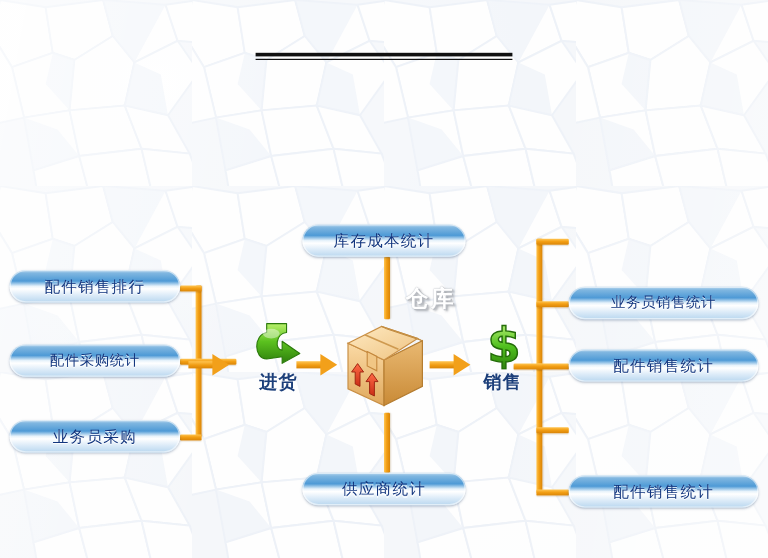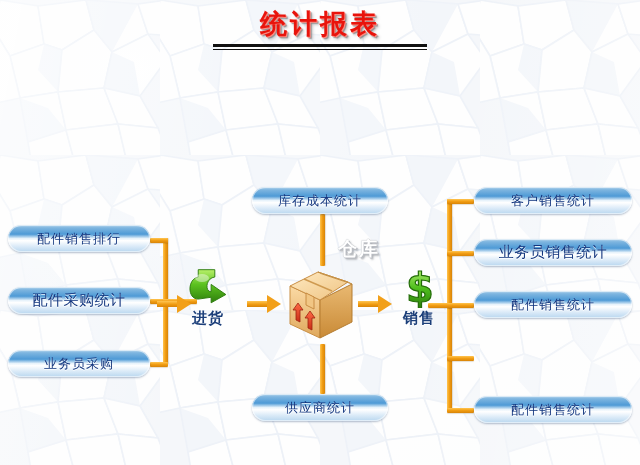--- a/index.html
+++ b/index.html
@@ -94,21 +94,21 @@
     display:flex;align-items:center;justify-content:center;
   }
   .pill .cap{
     font-weight:normal;
     font-size:13px;
     color:#12357e;
     letter-spacing:1px;
     text-shadow:0 1px 0 rgba(255,255,255,.85);
     white-space:nowrap;
   }
-  .pill.wide .cap{font-size:15px;letter-spacing:.5px;}
+  .pill.wide .cap{font-size:12px;letter-spacing:.5px;}
 
   
   .icon-wrap{position:absolute;text-align:center;}
   .icon-cap{
     font-weight:bold;font-size:15px;color:#1c3f7a;
     text-shadow:0 1px 0 rgba(255,255,255,.9);
     letter-spacing:1px;margin-top:1px;
   }
   .warehouse-cap{
     position:absolute;
@@ -155,23 +155,20 @@
             <polygon points="94,30 86,0 138,4 112,52"></polygon>
           </g>
         </pattern>
       </defs>
       <rect width="640" height="465" fill="url(#cells)"></rect>
       <rect width="640" height="465" fill="#ffffff" opacity=".42"></rect>
     </svg>
   </div>
   <div class="bg-layer bg-sheen"></div>
 
-  <div class="title-wrap">
-    <span class="title-text">统计报表</span>
-  </div>
   <div class="title-rule"></div>
 
   <div class="wire v" style="left:320px;top:214px;height:52px;"></div>
 
   <div class="wire v" style="left:320px;top:344px;height:50px;"></div>
 
   <div class="wire v" style="left:163px;top:238px;height:126px;"></div>
   <div class="wire h" style="left:150px;top:238px;width:18px;"></div>
   <div class="wire h" style="left:150px;top:299px;width:18px;"></div>
   <div class="wire h" style="left:150px;top:362px;width:18px;"></div>
@@ -191,21 +188,21 @@
   </div>
   <div class="arrow" style="left:247px;top:295px;">
     <div class="shaft"></div>
       <div class="head"></div>
   </div>
   <div class="arrow" style="left:358px;top:295px;">
     <div class="shaft"></div>
       <div class="head"></div>
   </div>
 
-  <div class="icon-wrap" style="left:176px;top:268px;width:64px;">
+  <div class="icon-wrap" style="left:200px;top:268px;width:64px;">
     <svg class="gicon" width="64" height="40" viewBox="0 0 64 40">
       <defs>
         <linearGradient id="grn" x1="0" y1="0" x2="0" y2="1">
           <stop offset="0" stop-color="#b8f06a"></stop>
           <stop offset=".45" stop-color="#5bc11f"></stop>
           <stop offset="1" stop-color="#2e7f0c"></stop>
         </linearGradient>
       </defs>
       <path d="M22 36 C10 36 10 14 22 12 L22 4 L40 4 L40 12 C30 13 29 28 36 28 L36 20 L52 31 L36 40 L36 34 Z" fill="url(#grn)" stroke="#2b7a0b" stroke-width="1" stroke-linejoin="round" transform="translate(2,-2) scale(0.92)"></path>
       <ellipse cx="26" cy="10" rx="7" ry="4" fill="#ffffff" opacity=".42"></ellipse>
@@ -302,23 +299,20 @@
   <div class="pill" style="left:8px;top:225px;width:142px;">
     <span class="cap">配件销售排行</span>
   </div>
   <div class="pill wide" style="left:8px;top:287px;width:142px;">
     <span class="cap">配件采购统计</span>
   </div>
   <div class="pill" style="left:8px;top:350px;width:142px;">
     <span class="cap">业务员采购</span>
   </div>
 
-  <div class="pill" style="left:474px;top:187px;width:158px;">
-    <span class="cap">客户销售统计</span>
-  </div>
   <div class="pill wide" style="left:474px;top:239px;width:158px;">
     <span class="cap">业务员销售统计</span>
   </div>
   <div class="pill" style="left:474px;top:291px;width:158px;">
     <span class="cap">配件销售统计</span>
   </div>
   <div class="pill" style="left:474px;top:396px;width:158px;">
     <span class="cap">配件销售统计</span>
   </div>
 

